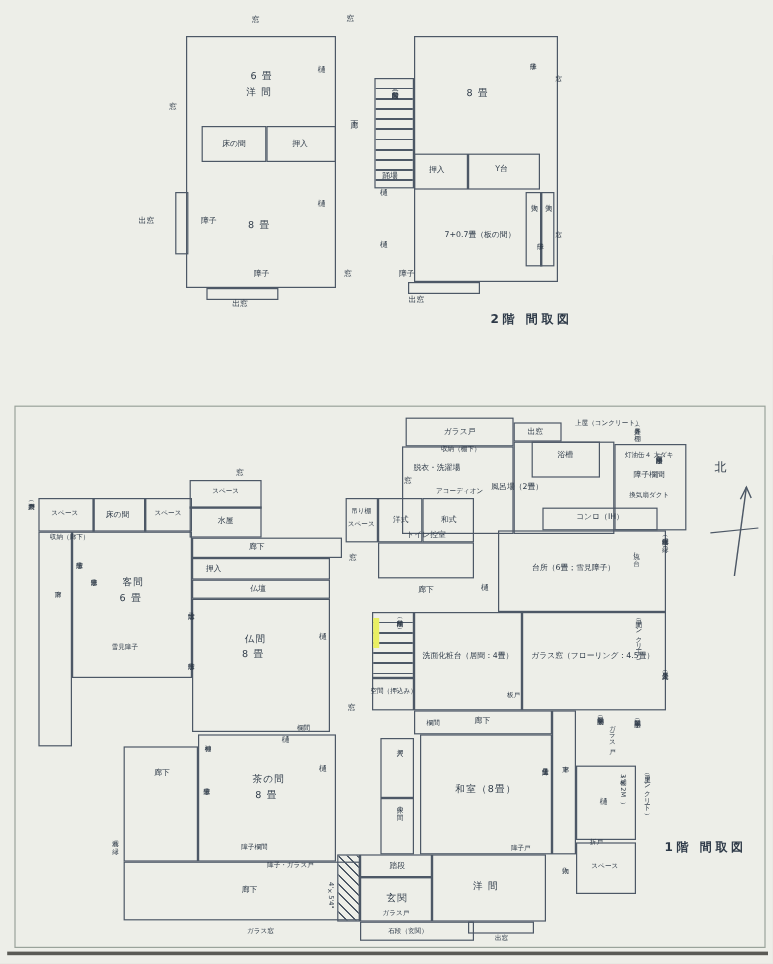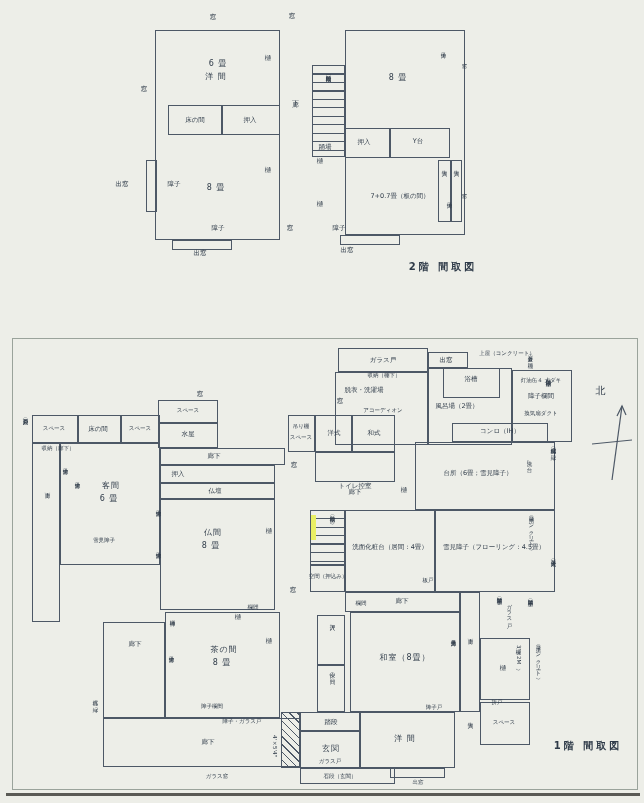--- a/index.html
+++ b/index.html
@@ -141,40 +141,40 @@
       <line x1="4" y1="46" x2="44" y2="42" stroke="#4d5866" stroke-width="1"></line>
     </svg>
     <span class="t" style="left:601px;top:391px;font-size:10px">北</span>
 
     <span class="t s" style="left:383px;top:360px">ガラス戸</span>
     <span class="t s" style="left:446px;top:360px">出窓</span>
     <span class="t xs" style="left:384px;top:376px">収納（棚下）</span>
     <span class="t s" style="left:364px;top:390px">脱衣・洗濯場</span>
     <span class="t xs" style="left:383px;top:411px">アコーディオン</span>
     <span class="t s" style="left:471px;top:379px">浴槽</span>
-    <span class="t s" style="left:457px;top:406px">風呂場（2畳）</span>
+    <span class="t s" style="left:431px;top:406px">風呂場（2畳）</span>
     <span class="t xs" style="left:507px;top:354px">上屋（コンクリート）</span>
     <span class="t xs" style="left:541px;top:381px">灯油缶４ 大ダキ</span>
     <span class="t s" style="left:541px;top:396px">障子欄間</span>
     <span class="t xs" style="left:541px;top:414px">換気扇ダクト</span>
     <span class="t s" style="left:500px;top:431px">コンロ（IH）</span>
     <span class="t s" style="left:478px;top:473px">台所（6畳；雪見障子）</span>
     <span class="t xs v" style="left:529px;top:456px">流し台</span>
     <span class="t xs v" style="left:530px;top:352px">（外置き）棚</span>
     <span class="t xs v" style="left:548px;top:376px">（勝手口）踏段</span>
     <span class="t xs v" style="left:553px;top:444px">縁側（濡れ縁）</span>
     <span class="t s" style="left:340px;top:401px">窓</span>
     <span class="t s" style="left:294px;top:465px">窓</span>
     <span class="t s" style="left:293px;top:590px">窓</span>
     <span class="t s" style="left:200px;top:394px">窓</span>
     <span class="t xs" style="left:301px;top:427px">吊り棚</span>
     <span class="t xs" style="left:301px;top:438px">スペース</span>
     <span class="t s" style="left:334px;top:433px">洋式</span>
     <span class="t s" style="left:374px;top:433px">和式</span>
-    <span class="t s" style="left:355px;top:486px">トイレ控室</span>
+    <span class="t s" style="left:355px;top:446px">トイレ控室</span>
     <span class="t s" style="left:355px;top:492px">廊下</span>
     <span class="t s" style="left:404px;top:490px">樋</span>
 
     <span class="t xs v" style="left:25px;top:415px">戸袋（雨戸）</span>
     <span class="t xs" style="left:54px;top:429px">スペース</span>
     <span class="t s" style="left:98px;top:429px">床の間</span>
     <span class="t xs" style="left:140px;top:429px">スペース</span>
     <span class="t xs" style="left:188px;top:411px">スペース</span>
     <span class="t s" style="left:188px;top:434px">水屋</span>
     <span class="t xs" style="left:58px;top:449px">収納（廊下）</span>
@@ -196,21 +196,21 @@
     <span class="t" style="left:213px;top:533px">仏間</span>
     <span class="t" style="left:211px;top:546px">8 畳</span>
     <span class="t xs v" style="left:158px;top:506px">障子窓</span>
     <span class="t xs v" style="left:158px;top:548px">障子窓</span>
     <span class="t s" style="left:269px;top:531px">樋</span>
     <span class="t xs" style="left:253px;top:608px">欄間</span>
 
     <span class="t xs v" style="left:332px;top:512px">階段（曲り）</span>
     <span class="t xs" style="left:328px;top:577px">空間（押込み）</span>
     <span class="t s" style="left:390px;top:547px">洗面化粧台（居間：4畳）</span>
-    <span class="t s" style="left:494px;top:547px">雪見障子（フローリング：4.5畳）</span>
+    <span class="t s" style="left:494px;top:547px">ガラス窓（フローリング：4.5畳）</span>
     <span class="t xs" style="left:428px;top:581px">板戸</span>
     <span class="t s" style="left:402px;top:601px">廊下</span>
     <span class="t xs" style="left:361px;top:604px">欄間</span>
 
     <span class="t xs v" style="left:172px;top:616px">神棚</span>
     <span class="t xs v" style="left:171px;top:652px">障子窓</span>
     <span class="t" style="left:224px;top:650px">茶の間</span>
     <span class="t" style="left:222px;top:663px">8 畳</span>
     <span class="t s" style="left:238px;top:617px">樋</span>
     <span class="t s" style="left:269px;top:641px">樋</span>
@@ -235,16 +235,16 @@
     <span class="t xs" style="left:504px;top:723px">スペース</span>
     <span class="t xs v" style="left:470px;top:718px">物入</span>
     <span class="t xs v" style="left:518px;top:645px">棚（3'×2M）</span>
     <span class="t xs v" style="left:538px;top:642px">上屋（コンクリート）</span>
     <span class="t xs v" style="left:499px;top:594px">玄関（勝手口）</span>
     <span class="t xs v" style="left:509px;top:600px">ガラス戸</span>
     <span class="t xs v" style="left:530px;top:596px">土間（勝手口）</span>
     <span class="t xs v" style="left:531px;top:513px">土間（コンクリート）</span>
     <span class="t xs v" style="left:553px;top:556px">犬走（屋外）</span>
 
-    <span class="t cap" style="left:588px;top:746px">1階 間取図</span>
+    <span class="t cap" style="left:588px;top:707px">1階 間取図</span>
   </div>
 
 </div>
 
 </body></html>

